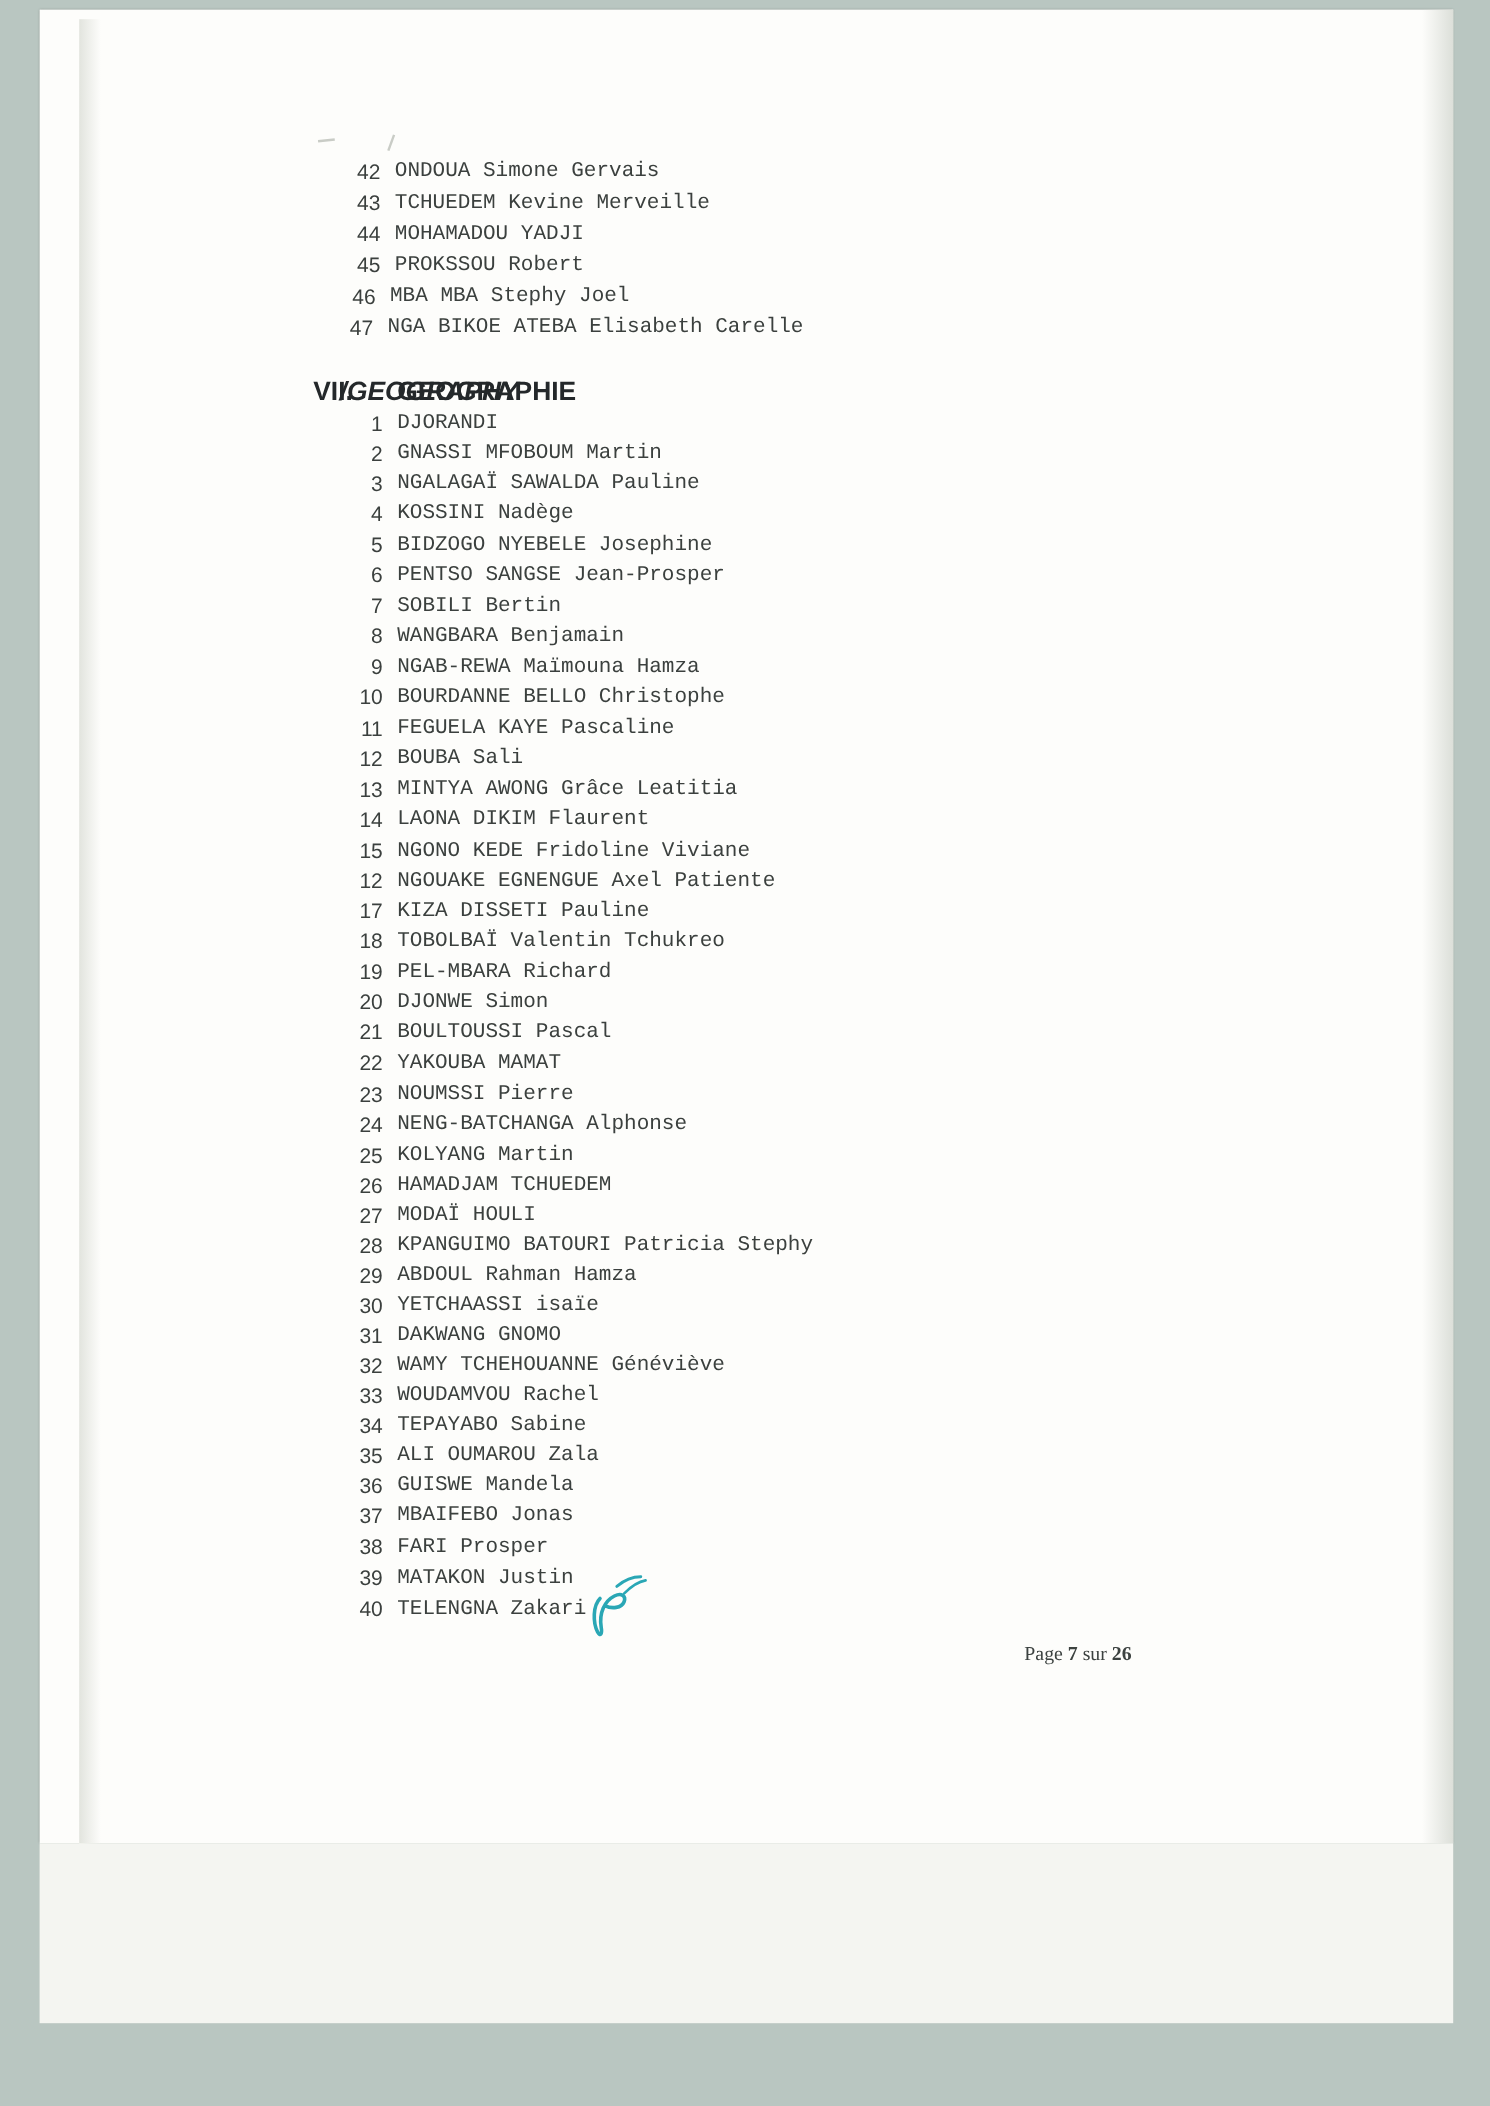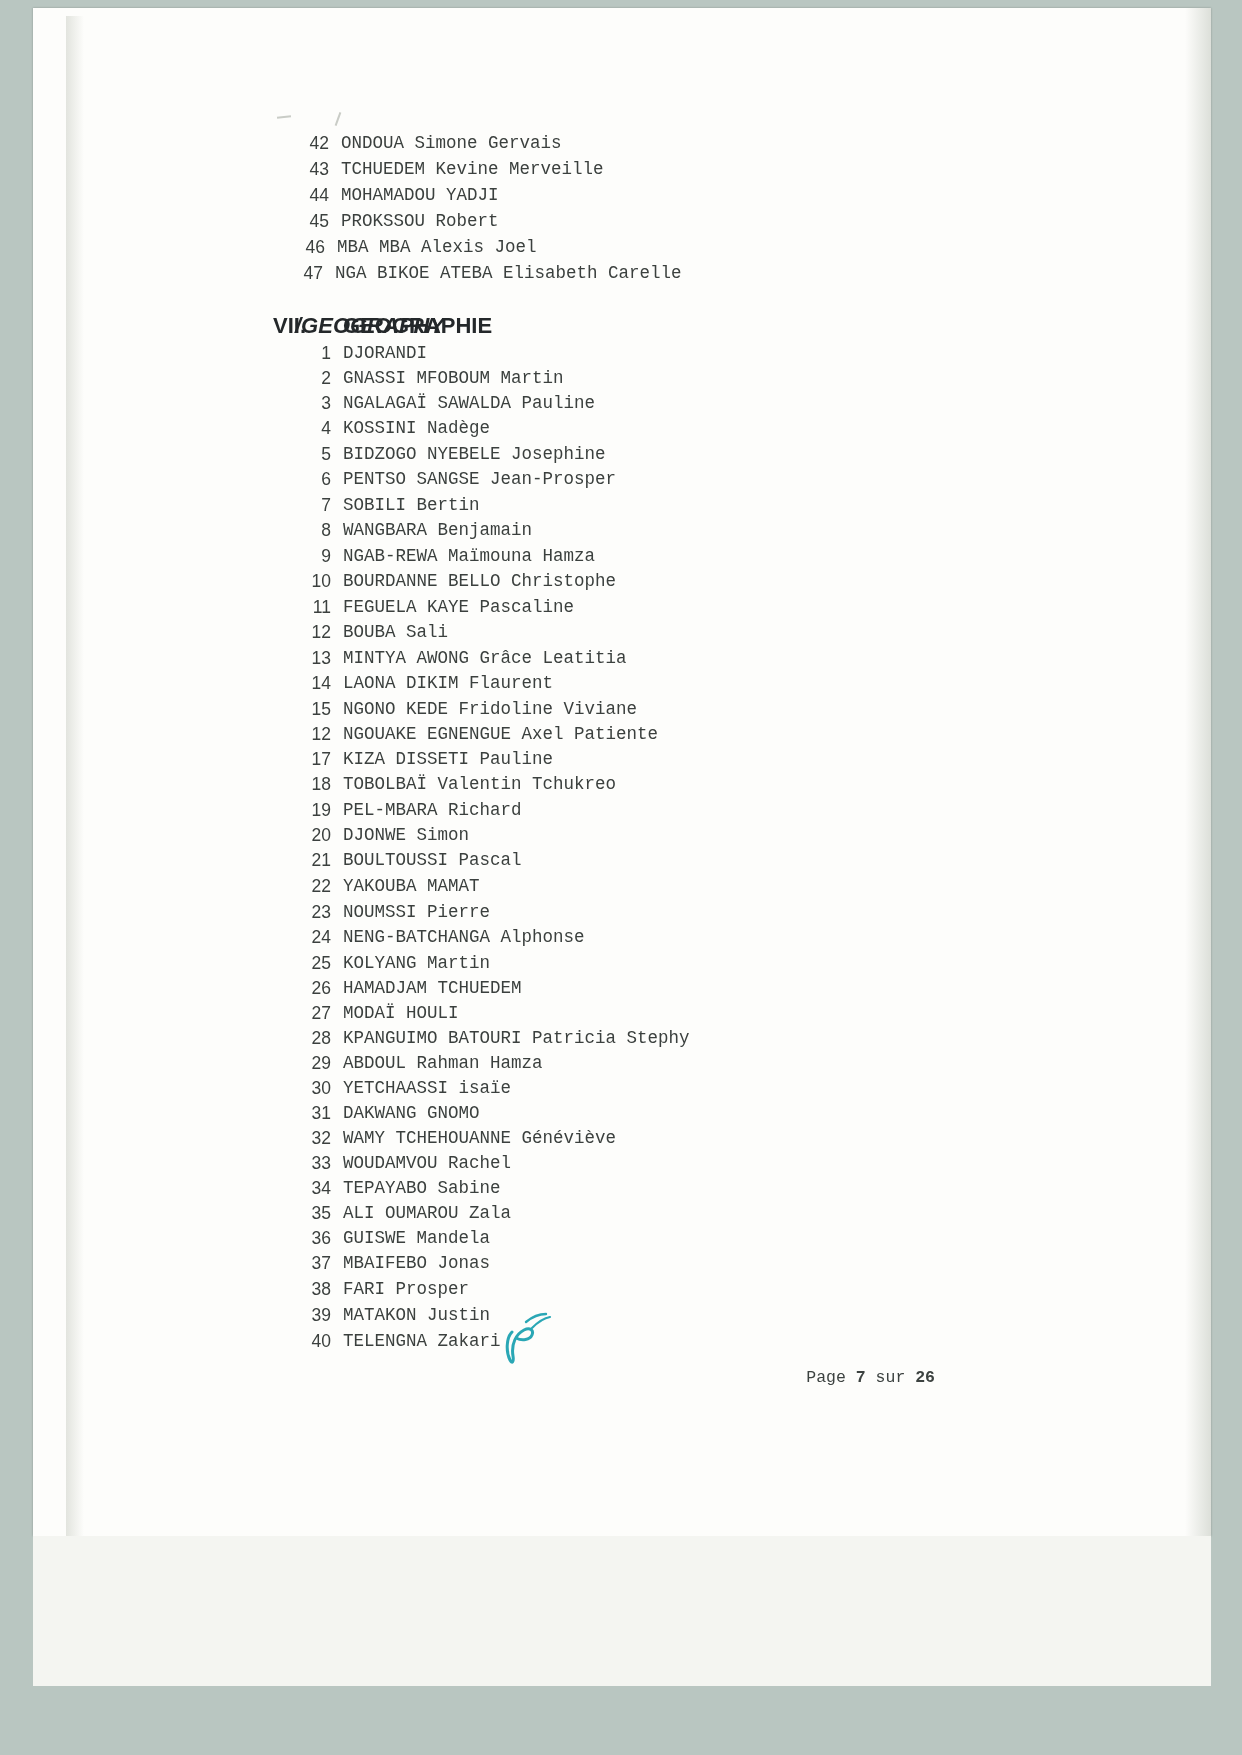--- a/index.html
+++ b/index.html
@@ -44,24 +44,25 @@
     position: absolute;
     left: 1185px;
     top: 8px;
     width: 26px;
     height: 1528px;
     background: linear-gradient(to left, #dcdfd9, rgba(253,253,251,0));
     pointer-events: none;
   }
   .content {
     position: absolute;
-    left: 12px;
+    left: 0;
     top: 0;
     width: 984px;
     height: 1528px;
+    padding-left: 20px;
   }
   .stray-mark-1 {
     position: absolute;
     left: 232px;
     top: 108px;
     width: 14px;
     height: 2px;
     background: #c9ccc6;
     transform: rotate(-6deg);
   }
@@ -123,21 +124,21 @@
   }
   .section-head .title-en {
     font-style: italic;
   }
   .footer {
     position: absolute;
     right: 94px;
     top: 1360px;
     font-size: 16.5px;
     color: #3c4240;
-    font-family: Liberation Mono, monospace;
+    font-family: Liberation Serif, serif;
   }
   .footer b { font-weight: bold; }
   .signature {
     position: absolute;
     left: 455px;
     top: 1300px;
     width: 60px;
     height: 60px;
     pointer-events: none;
   }
@@ -163,21 +164,21 @@
       <div class="entry" style="left:248px; top:176px;">
         <span class="num">44</span>
         <span class="nm">MOHAMADOU YADJI</span>
       </div>
       <div class="entry" style="left:248px; top:202px;">
         <span class="num">45</span>
         <span class="nm">PROKSSOU Robert</span>
       </div>
       <div class="entry" style="left:244px; top:228px;">
         <span class="num">46</span>
-        <span class="nm">MBA MBA Alexis Joel</span>
+        <span class="nm">MBA MBA Stephy Joel</span>
       </div>
       <div class="entry" style="left:242px; top:254px;">
         <span class="num">47</span>
         <span class="nm">NGA BIKOE ATEBA Elisabeth Carelle</span>
       </div>
     </div>
 
     <div class="section-head" style="left:250px; top:306px;">
       <span class="roman">VII.</span>
       <span class="title-fr">GEOGRAPHIE </span><span class="title-fr title-en" style="position:static;">/GEOGRAPHY</span>

